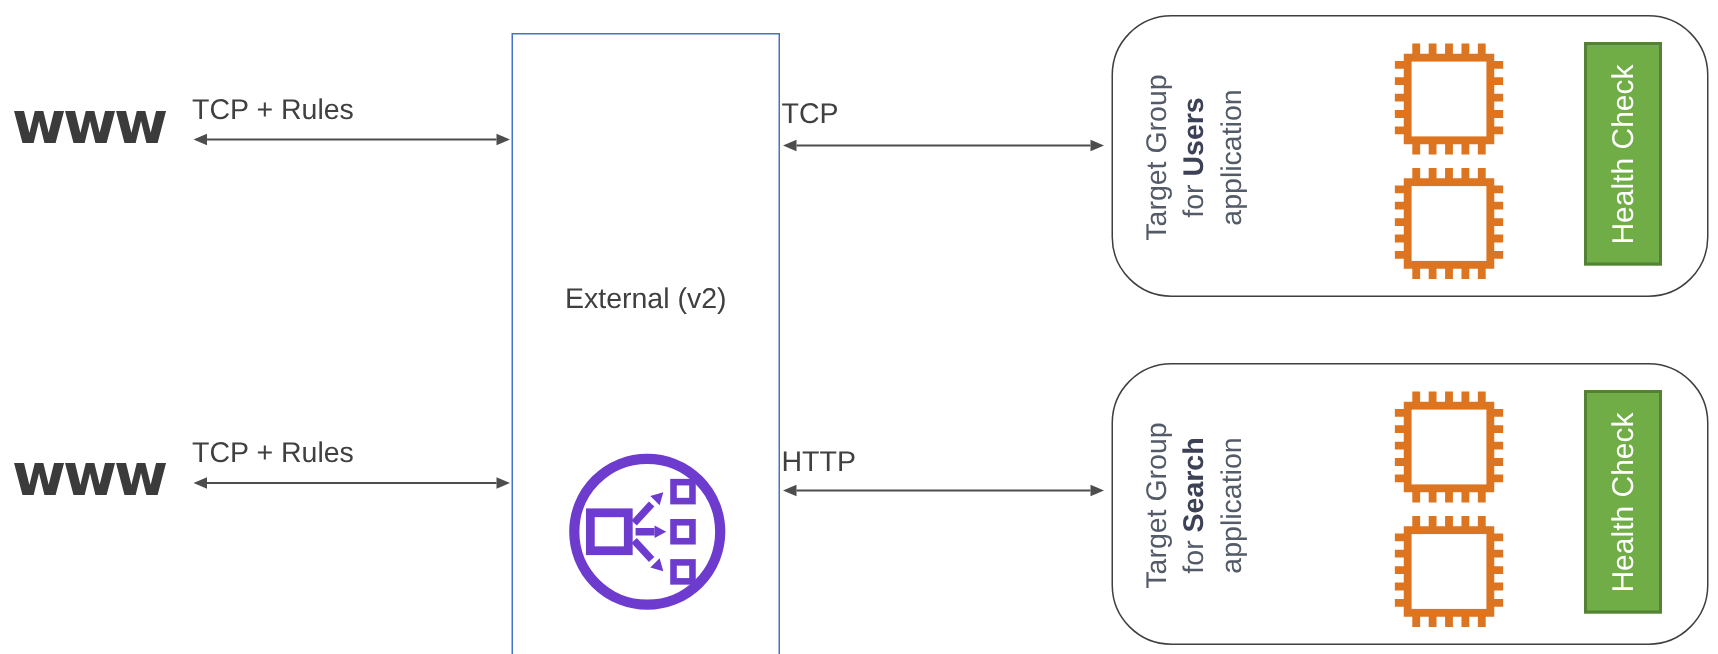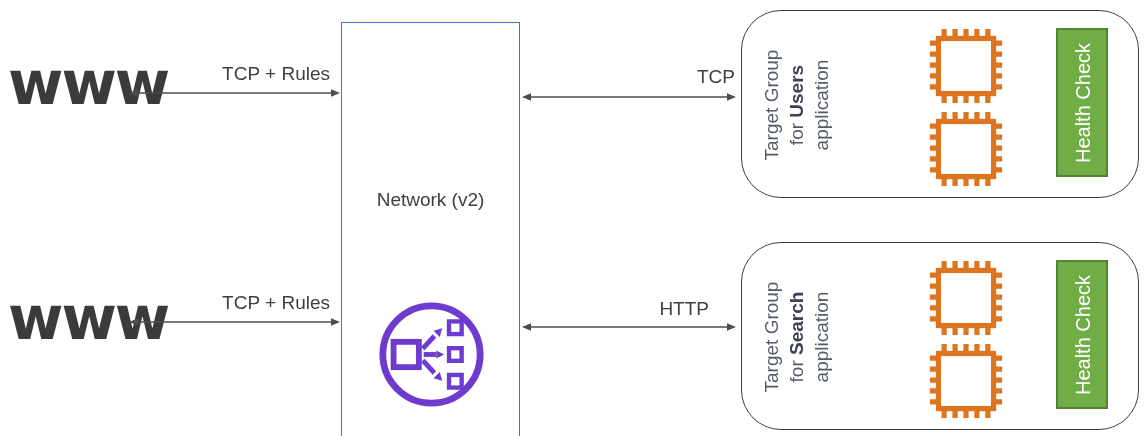--- a/index.html
+++ b/index.html
@@ -7,38 +7,38 @@
     position:relative;
     width:1145px;height:436px;
     overflow:hidden;
     background:#ffffff;
     font-family:"Liberation Sans", sans-serif;
   }
   
   .www{
     position:absolute;left:8px;
     font-family:"DejaVu Sans", sans-serif;
-    font-weight:bold;font-size:60px;line-height:50px;
+    font-weight:bold;font-size:39px;line-height:50px;
     letter-spacing:-2px;color:#3b3b3b;
   }
   .www-top{top:58px;}
   .www-bottom{top:293px;}
 
   
   .harrow{position:absolute;}
   .harrow line{stroke:#4d4d4d;stroke-width:1.4;}
   .harrow polygon{fill:#4d4d4d;}
 
   .arrow-label{
     position:absolute;font-size:19px;line-height:24px;
-    color:#404040;text-align:right;white-space:nowrap;
+    color:#404040;white-space:nowrap;
   }
   .lbl-tl{left:128px;width:202px;top:62px;}
   .lbl-bl{left:128px;width:202px;top:291px;}
-  .lbl-tr{left:521px;width:186px;top:65px;padding-left:28px;}
+  .lbl-tr{left:521px;width:186px;top:65px;}
   .lbl-br{left:521px;width:188px;top:297px;}
 
   
   .lb-box{
     position:absolute;left:341px;top:22px;width:179px;height:420px;
     border:1.5px solid #4472c4;background:#fff;box-sizing:border-box;
   }
   .lb-title{
     position:absolute;top:162px;left:0;right:0;
     text-align:center;font-size:19px;line-height:29px;color:#404040;
@@ -110,21 +110,21 @@
 
   <svg class="harrow" style="left:521px;top:321px" width="216" height="12">
     <line x1="10" y1="6" x2="206" y2="6"></line>
     <polygon points="1,6 10,2.2 10,9.8"></polygon>
     <polygon points="215,6 206,2.2 206,9.8"></polygon>
   </svg>
   <div class="arrow-label lbl-br">HTTP</div>
 
   <div class="lb-box">
     <div class="lb-title">
-      <div>Network (v2)</div>
+      <div>External (v2)</div>
     </div>
     <svg class="lb-icon" viewBox="0 0 110 110">
       <g fill="none" stroke="#6e3bcf">
         <circle cx="55" cy="55" r="50" stroke-width="7"></circle>
         <rect x="16" y="42" width="26" height="26" stroke-width="6"></rect>
         <rect x="73" y="21" width="13" height="13" stroke-width="4.5"></rect>
         <rect x="73" y="48.5" width="13" height="13" stroke-width="4.5"></rect>
         <rect x="73" y="76" width="13" height="13" stroke-width="4.5"></rect>
         <line x1="47" y1="55" x2="60" y2="55" stroke-width="5"></line>
         <line x1="46" y1="49" x2="58" y2="36" stroke-width="5"></line>

